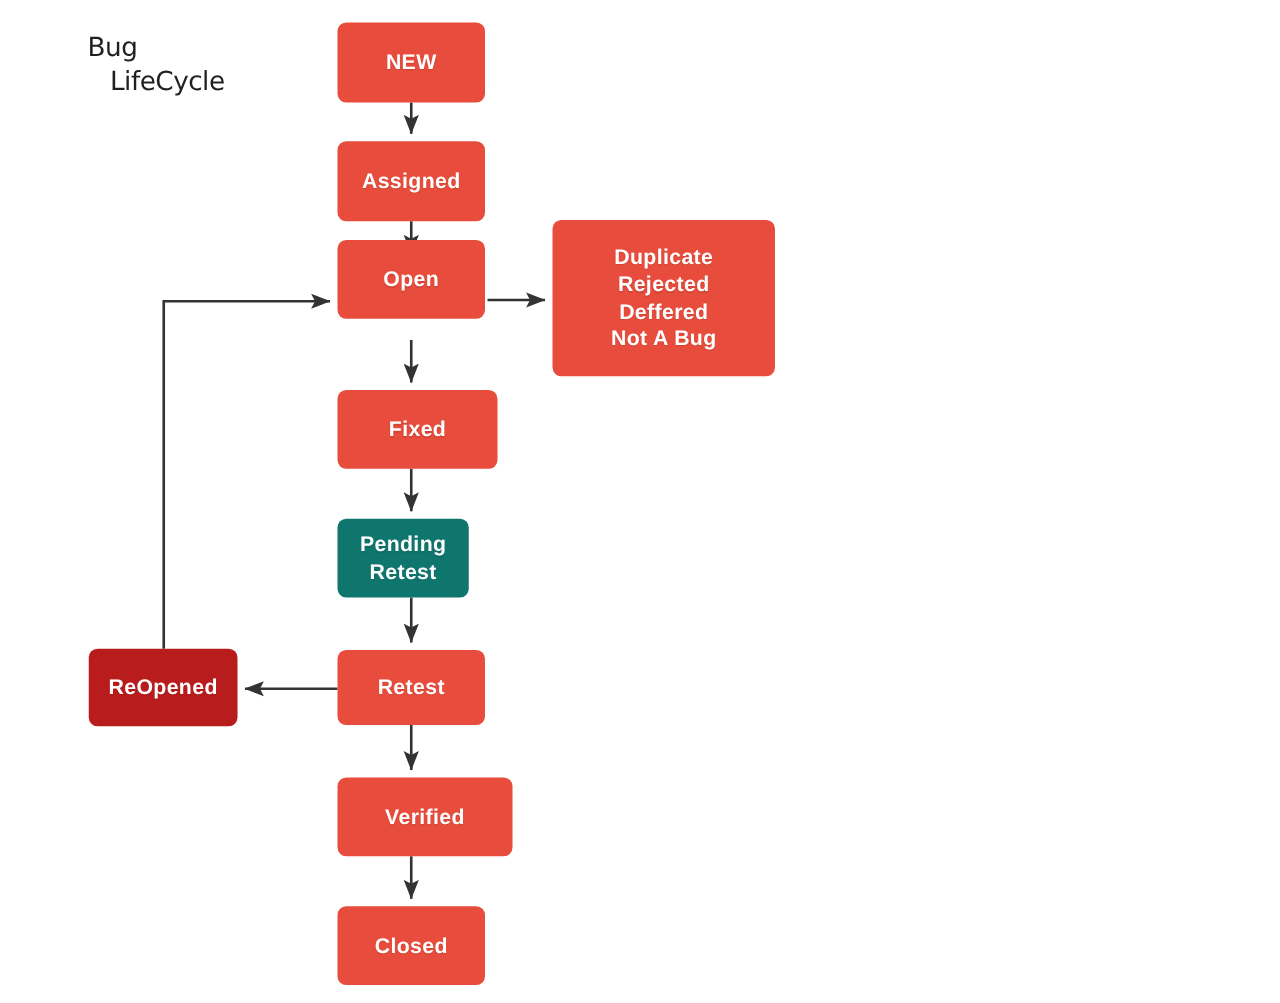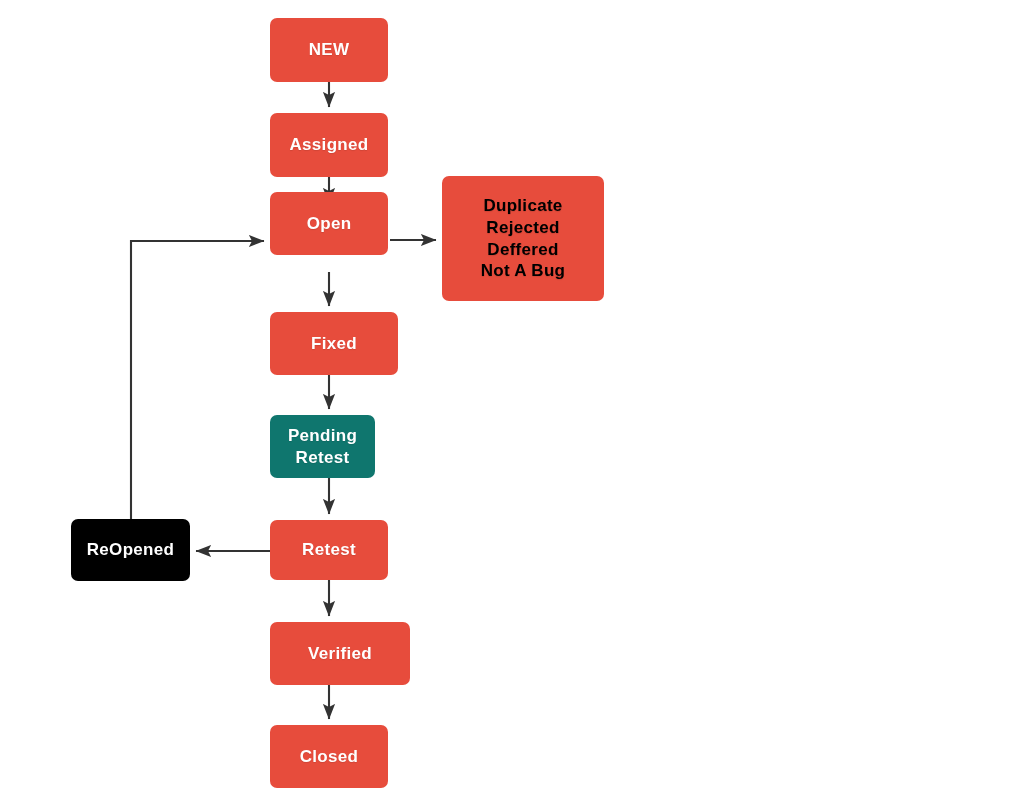--- a/index.html
+++ b/index.html
@@ -89,20 +89,24 @@
         <path d="M390,240 L436,240" fill="none" stroke="#333333" stroke-width="2.1" stroke-linejoin="miter" marker-end="url(#arrowhead)"></path>
         <path d="M329,375 L329,409" fill="none" stroke="#333333" stroke-width="2.1" stroke-linejoin="miter" marker-end="url(#arrowhead)"></path>
         <path d="M329,478 L329,514" fill="none" stroke="#333333" stroke-width="2.1" stroke-linejoin="miter" marker-end="url(#arrowhead)"></path>
         <path d="M270,551 L196,551" fill="none" stroke="#333333" stroke-width="2.1" stroke-linejoin="miter" marker-end="url(#arrowhead)"></path>
         <path d="M131,519 L131,241 L264,241" fill="none" stroke="#333333" stroke-width="2.1" stroke-linejoin="miter" marker-end="url(#arrowhead)"></path>
         <path d="M329,580 L329,616" fill="none" stroke="#333333" stroke-width="2.1" stroke-linejoin="miter" marker-end="url(#arrowhead)"></path>
         <path d="M329,685 L329,719" fill="none" stroke="#333333" stroke-width="2.1" stroke-linejoin="miter" marker-end="url(#arrowhead)"></path>
       </g>
   </svg>
 
+  <div id="title-block">
+    <span id="title-line-1">Bug</span>
+    <span id="title-line-2">LifeCycle</span>
+  </div>
 
   <div id="nodes-layer">
       <div class="node" style="left: 270px; top: 18px; width: 118px; height: 64px; background: rgb(231, 76, 60); color: rgb(255, 255, 255);">
         <span class="node-line">NEW</span>
       </div>
       <div class="node" style="left: 270px; top: 113px; width: 118px; height: 64px; background: rgb(231, 76, 60); color: rgb(255, 255, 255);">
         <span class="node-line">Assigned</span>
       </div>
       <div class="node" style="left: 270px; top: 192px; width: 118px; height: 63px; background: rgb(231, 76, 60); color: rgb(255, 255, 255);">
         <span class="node-line">Open</span>
@@ -116,24 +120,24 @@
       </div>
       <div class="node" style="left: 270px; top: 520px; width: 118px; height: 60px; background: rgb(231, 76, 60); color: rgb(255, 255, 255);">
         <span class="node-line">Retest</span>
       </div>
       <div class="node" style="left: 270px; top: 622px; width: 140px; height: 63px; background: rgb(231, 76, 60); color: rgb(255, 255, 255);">
         <span class="node-line">Verified</span>
       </div>
       <div class="node" style="left: 270px; top: 725px; width: 118px; height: 63px; background: rgb(231, 76, 60); color: rgb(255, 255, 255);">
         <span class="node-line">Closed</span>
       </div>
-      <div class="node" style="left: 71px; top: 519px; width: 119px; height: 62px; background: #000000; color: rgb(255, 255, 255);">
+      <div class="node" style="left: 71px; top: 519px; width: 119px; height: 62px; background: #b91c1c; color: rgb(255, 255, 255);">
         <span class="node-line">ReOpened</span>
       </div>
-      <div class="node node-multiline" style="left: 442px; top: 176px; width: 162px; height: 125px; background: rgb(231, 76, 60); color: #000000;">
+      <div class="node node-multiline" style="left: 442px; top: 176px; width: 178px; height: 125px; background: rgb(231, 76, 60); color: #ffffff;">
         <span class="node-line">Duplicate</span>
         <span class="node-line">Rejected</span>
         <span class="node-line">Deffered</span>
         <span class="node-line">Not A Bug</span>
       </div>
     </div>
 
 </div>
 
 </body></html>

